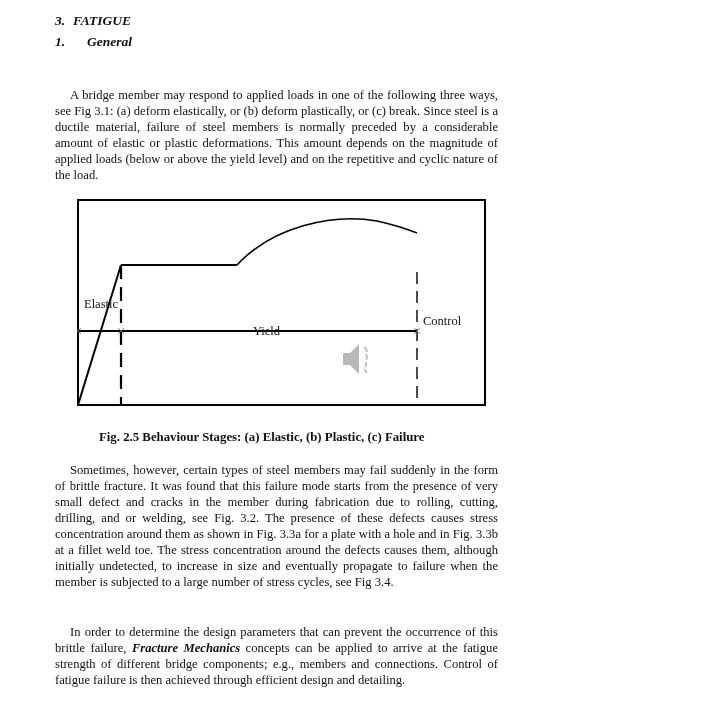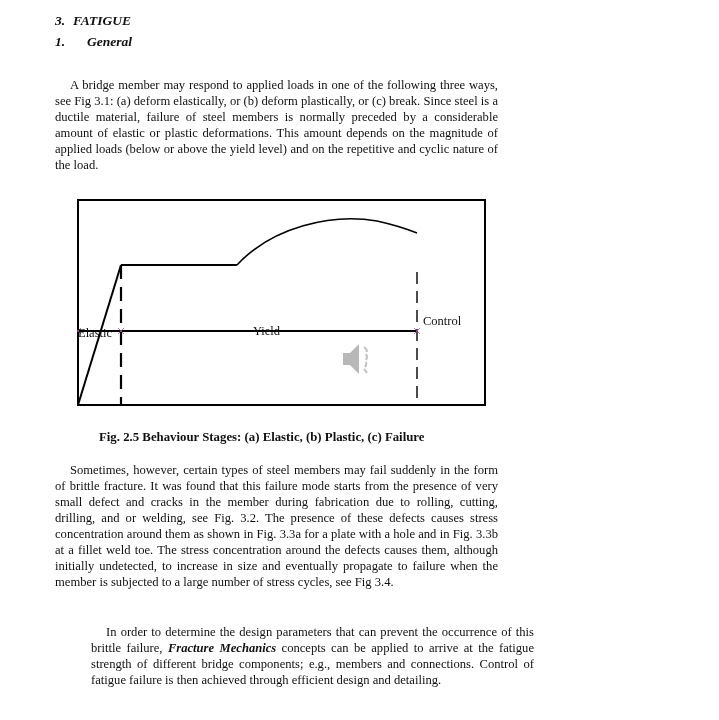--- a/index.html
+++ b/index.html
@@ -16,33 +16,33 @@
     #h-chapter { top: 13px; }
     #h-chapter .num { display: inline-block; width: 18px; }
     #h-section { top: 34px; }
     #h-section .num { display: inline-block; width: 32px; }
     .para {
       position: absolute; left: 55px; width: 443px;
       font-size: 12.6px; line-height: 16px; text-align: justify;
       text-indent: 15px; margin: 0;
       font-family: "Liberation Serif", serif;
     }
-    #p1 { top: 77px; }
+    #p1 { top: 87px; }
     #p2 { top: 462px; }
-    #p3 { top: 624px; margin-left: 36px; }
+    #p3 { top: 624px; }
     .para b i, .para .emph { font-weight: bold; font-style: italic; }
     #figure {
       position: absolute; left: 77px; top: 199px; width: 409px; height: 207px;
     }
     #figure svg { position: absolute; left: 0; top: 0; }
     .fig-label {
       position: absolute; font-size: 12.5px; font-family: "Liberation Serif", serif;
       background: transparent; white-space: nowrap;
     }
-    #lbl-elastic { left: 1px; top: 127px; }
+    #lbl-elastic { left: 1px; top: 98px; padding-left: 6px; }
     #lbl-yield { left: 176px; top: 125px; }
     #lbl-failure { left: 346px; top: 115px; }
     #speaker {
       position: absolute; left: 262px; top: 140px; width: 40px; height: 40px;
       cursor: pointer;
     }
     #caption {
       position: absolute; left: 99px; top: 430px; font-weight: bold;
       font-size: 12.8px; font-family: "Liberation Serif", serif; white-space: nowrap;
     }

